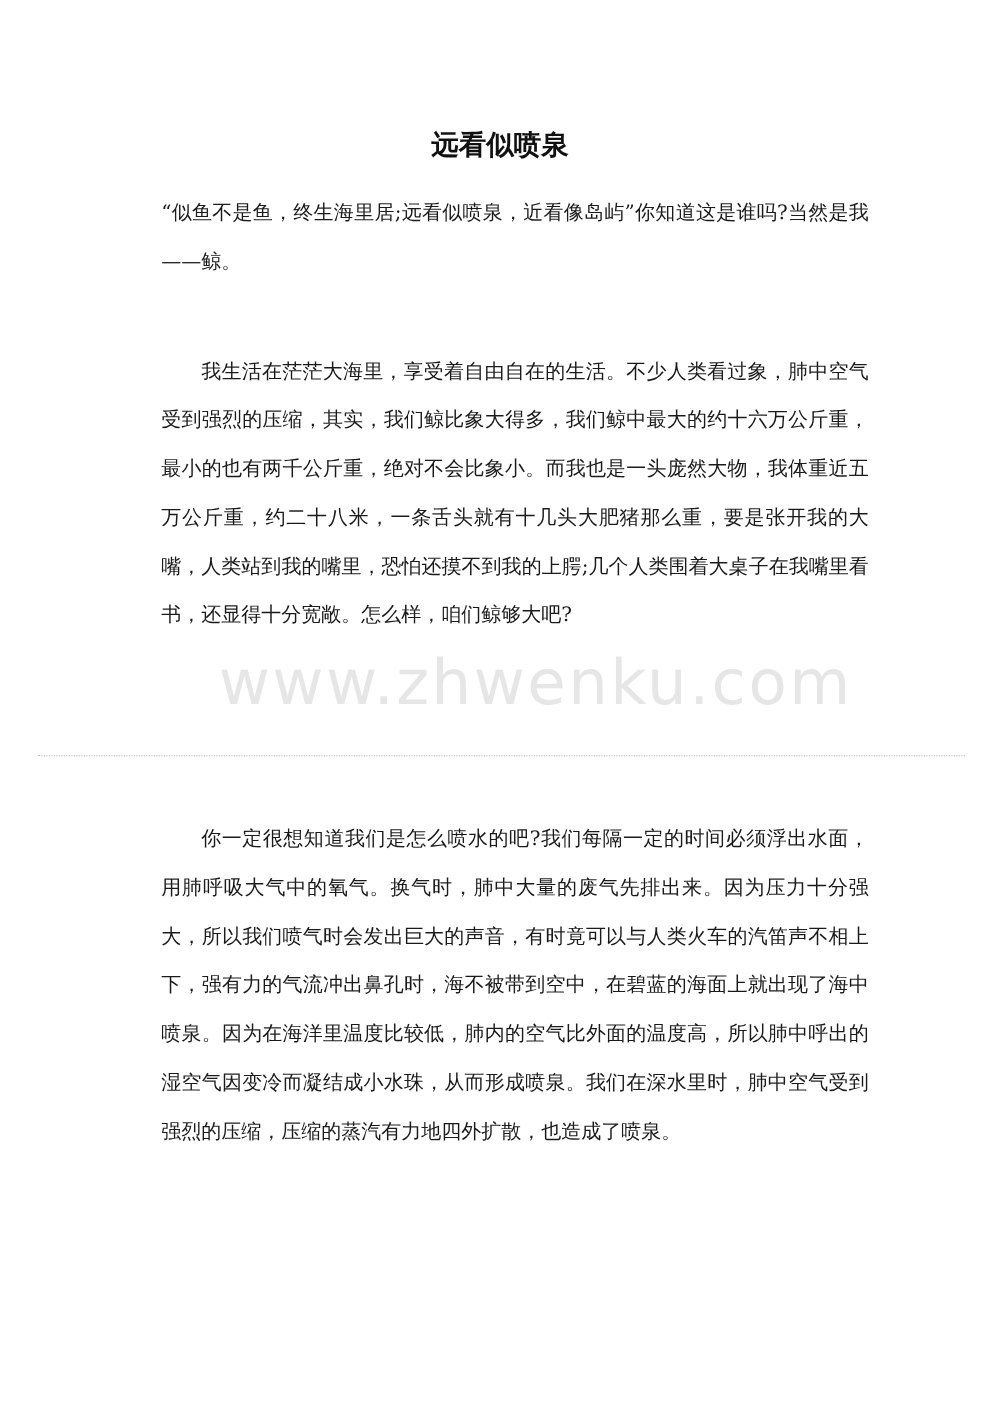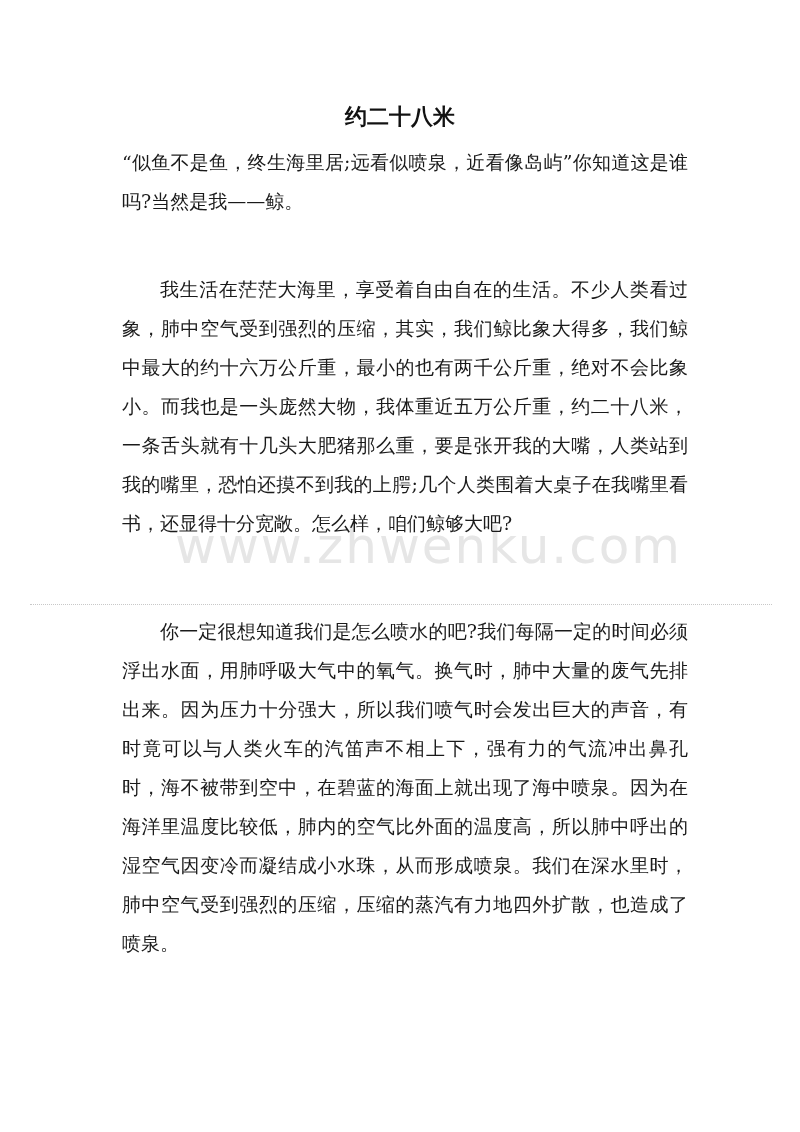--- a/index.html
+++ b/index.html
@@ -24,28 +24,28 @@
       font-family: "DejaVu Sans", "Liberation Sans", sans-serif;
       font-weight: bold;
       font-size: 22px;
       line-height: 30px;
       color: #111;
     }
     .para {
       position: absolute;
       left: 118px;
       width: 566px;
-      font-size: 19px;
+      font-size: 16px;
       line-height: 39px;
-      margin: 4px;
+      margin: 11px;
       text-align: justify;
     }
     .p1 { top: 139px; }
     .p2 { top: 266px; text-indent: 2em; }
-    .p3 { top: 608px; text-indent: 2em; }
+    .p3 { top: 640px; text-indent: 2em; }
     .watermark {
       position: absolute;
       top: 516px;
       left: 175px;
       font-family: "DejaVu Sans", "Liberation Sans", sans-serif;
       font-size: 50px;
       line-height: 60px;
       letter-spacing: 2px;
       color: #e6e6e6;
       pointer-events: none;
@@ -59,21 +59,21 @@
       width: 742px;
       height: 0;
       border-top: 1px dotted #c8c8c8;
     }
   </style>
 </head>
 <body>
 
 <div class="watermark">www.zhwenku.com</div>
 
-<h1 class="title" style="margin:0;">约二十八米</h1>
+<h1 class="title" style="margin:0;">远看似喷泉</h1>
 
 <p class="para p1">“似鱼不是鱼，终生海里居;远看似喷泉，近看像岛屿”你知道这是谁吗?当然是我——鲸。</p>
 
 <p class="para p2">我生活在茫茫大海里，享受着自由自在的生活。不少人类看过象，肺中空气受到强烈的压缩，其实，我们鲸比象大得多，我们鲸中最大的约十六万公斤重，最小的也有两千公斤重，绝对不会比象小。而我也是一头庞然大物，我体重近五万公斤重，约二十八米，一条舌头就有十几头大肥猪那么重，要是张开我的大嘴，人类站到我的嘴里，恐怕还摸不到我的上腭;几个人类围着大桌子在我嘴里看书，还显得十分宽敞。怎么样，咱们鲸够大吧?</p>
 
 <div class="divider"></div>
 
 <p class="para p3">你一定很想知道我们是怎么喷水的吧?我们每隔一定的时间必须浮出水面，用肺呼吸大气中的氧气。换气时，肺中大量的废气先排出来。因为压力十分强大，所以我们喷气时会发出巨大的声音，有时竟可以与人类火车的汽笛声不相上下，强有力的气流冲出鼻孔时，海不被带到空中，在碧蓝的海面上就出现了海中喷泉。因为在海洋里温度比较低，肺内的空气比外面的温度高，所以肺中呼出的湿空气因变冷而凝结成小水珠，从而形成喷泉。我们在深水里时，肺中空气受到强烈的压缩，压缩的蒸汽有力地四外扩散，也造成了喷泉。</p>
 
 </body></html>

